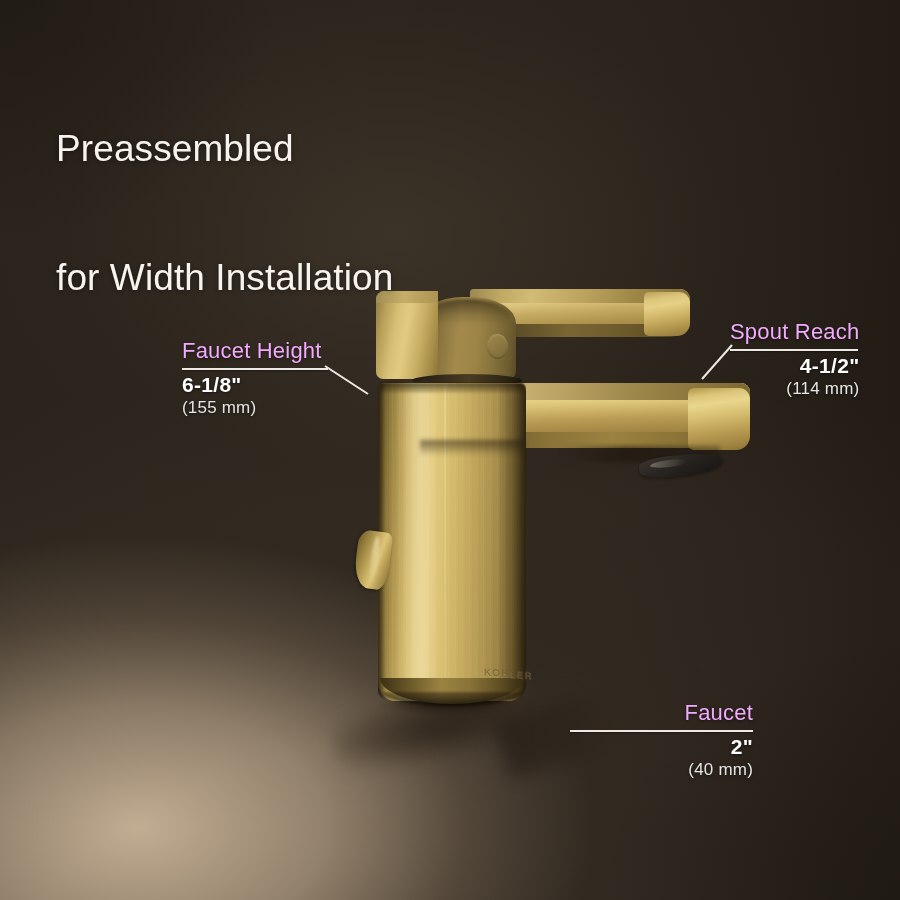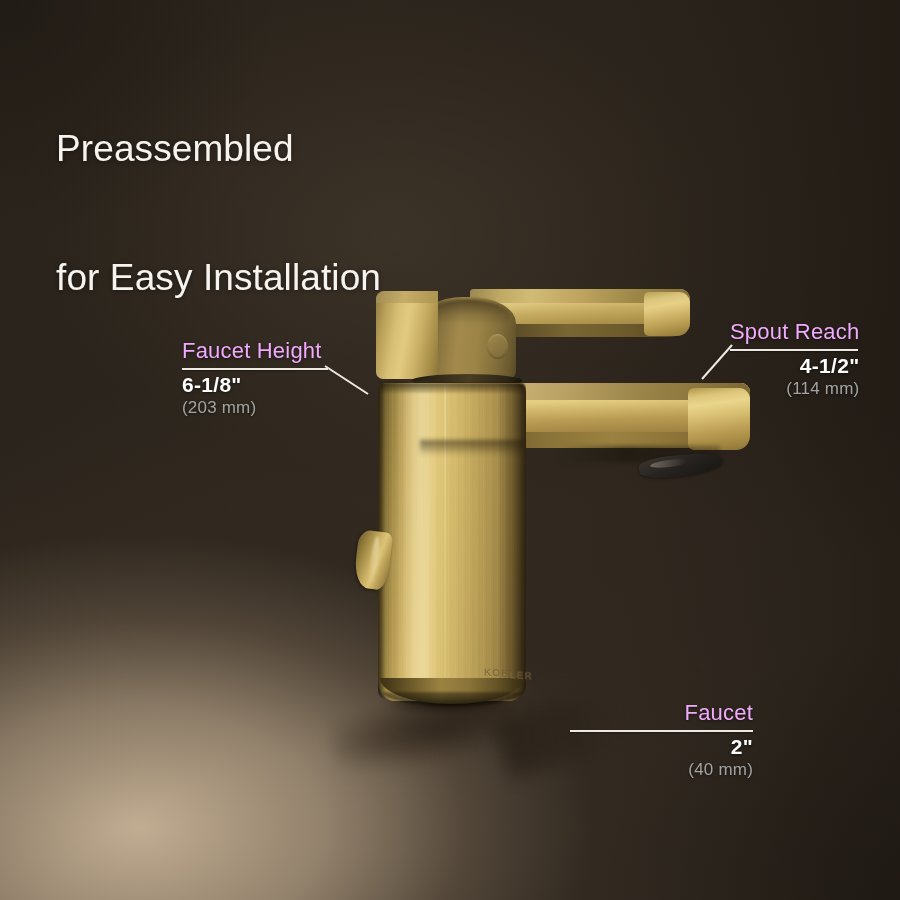--- a/index.html
+++ b/index.html
@@ -151,21 +151,21 @@
   .callout .c-value {
     color: #ffffff;
     font-size: 21px;
     font-weight: 700;
     letter-spacing: 0.3px;
     margin-top: 3px;
     text-shadow: 0 1px 3px rgba(0,0,0,0.55);
     white-space: nowrap;
   }
   .callout .c-metric {
-    color: #a3a3a3;
+    color: #e5e5e5;
     font-size: 17px;
     font-weight: 400;
     letter-spacing: 0.2px;
     margin-top: 1px;
     text-shadow: 0 1px 3px rgba(0,0,0,0.55);
     white-space: nowrap;
   }
   .c-rule {
     height: 2px;
     background: #eeeae3;
@@ -647,31 +647,31 @@
     <div class="body-bottom-dark"></div>
 
     <div class="brandmark">KOHLER</div>
 
     <div class="lift-rod"></div>
     <div class="lift-rod-hl"></div>
   </div>
 
   <div class="headline">
     <span class="ln">Preassembled</span>
-    <span class="ln">for Easy Installation</span>
+    <span class="ln">for Width Installation</span>
   </div>
 
   <svg class="leader" style="left:325px; top:360px;" width="50" height="40" viewBox="0 0 50 40">
     <line x1="0" y1="6" x2="43" y2="34"></line>
   </svg>
   <div class="callout callout-height">
     <div class="c-label">Faucet Height</div>
     <div class="c-rule"></div>
     <div class="c-value">6-1/8"</div>
-    <div class="c-metric">(203 mm)</div>
+    <div class="c-metric">(155 mm)</div>
   </div>
 
   <svg class="leader" style="left:700px; top:341px;" width="44" height="44" viewBox="0 0 44 44">
     <line x1="32" y1="4" x2="2" y2="38"></line>
   </svg>
   <div class="callout callout-reach">
     <div class="c-label">Spout Reach</div>
     <div class="c-rule"></div>
     <div class="c-value">4-1/2"</div>
     <div class="c-metric">(114 mm)</div>

